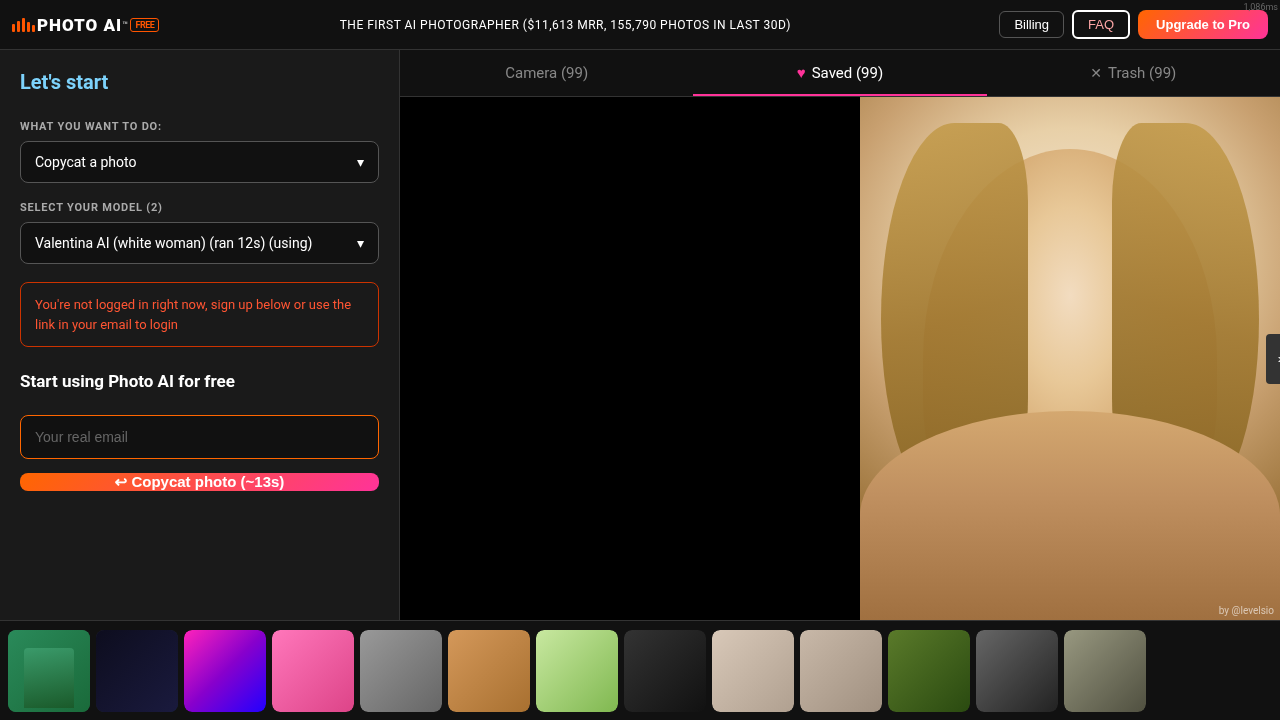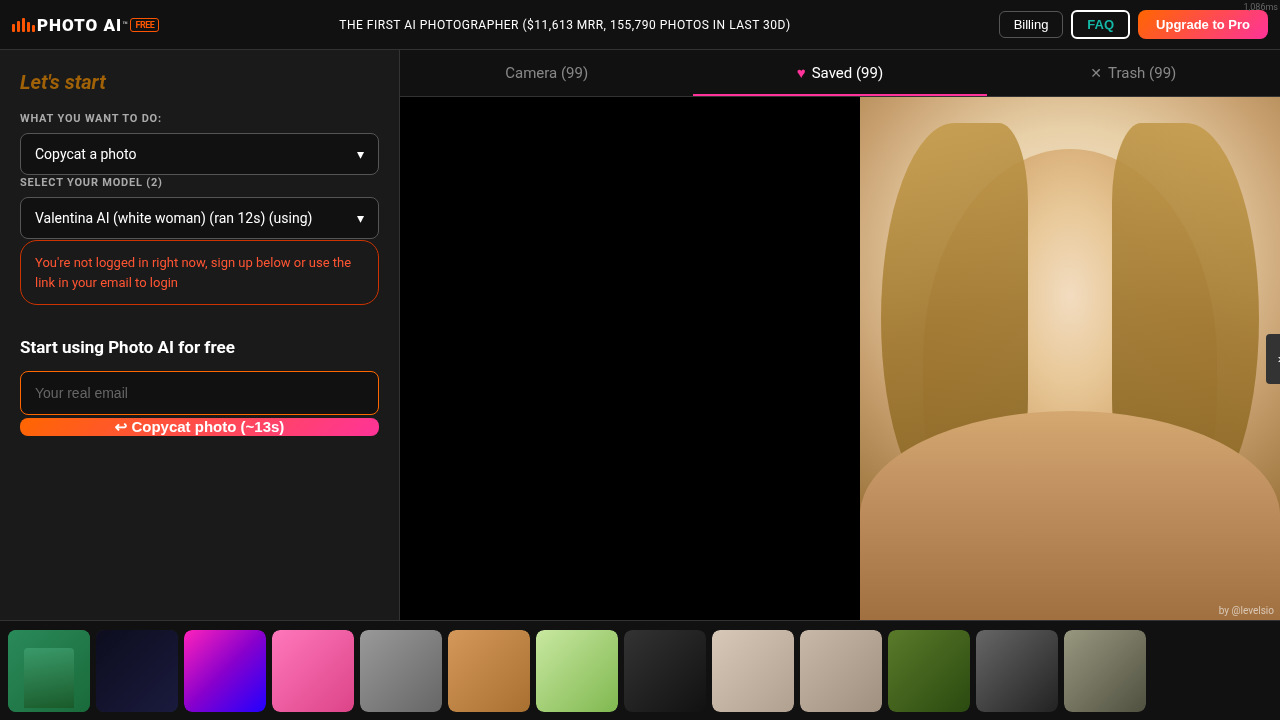--- a/index.html
+++ b/index.html
@@ -83,25 +83,25 @@
       color: #fff;
       padding: 5px 14px;
       border-radius: 6px;
       font-size: 13px;
       cursor: pointer;
       margin-left: 28px;
     }
     .btn-faq {
       background: transparent;
       border: 2px solid #fff;
-      color: #14b8a6;
+      color: #fca5a5;
       padding: 5px 14px;
       border-radius: 6px;
       font-size: 13px;
-      font-weight: 700;
+      font-weight: 400;
       cursor: pointer;
     }
     .btn-upgrade {
       background: linear-gradient(135deg, #ff6600, #ff3399);
       border: none;
       color: #fff;
       padding: 7px 18px;
       border-radius: 8px;
       font-size: 13px;
       font-weight: 700;
@@ -126,72 +126,71 @@
       width: 400px;
       background: #1a1a1a;
       border-right: 1px solid #333;
       padding: 20px 20px;
       flex-shrink: 0;
       overflow-y: auto;
     }
     .sidebar h2 {
       font-size: 20px;
       font-weight: 700;
-      color: #a16207;
-      margin-bottom: 18px;
-      font-style: italic;
+      color: #7dd3fc;
+      margin-bottom: 26px;
     }
     .field-label {
       font-size: 11px;
       font-weight: 700;
       color: #aaa;
       text-transform: uppercase;
       letter-spacing: 0.8px;
       margin-bottom: 8px;
     }
     .select-box-display {
       width: 100%;
       background: #111;
       border: 1.5px solid #555;
       color: #fff;
       padding: 12px 14px;
       border-radius: 8px;
       font-size: 14px;
       cursor: pointer;
-      margin-bottom: 1px;
+      margin-bottom: 18px;
       display: flex;
       align-items: center;
       justify-content: space-between;
     }
     .error-box {
       background: transparent;
       border: 1.5px solid #cc3300;
-      border-radius: 17px;
+      border-radius: 8px;
       padding: 12px 14px;
       color: #ff5533;
       font-size: 13px;
       line-height: 1.5;
-      margin-bottom: 32px;
+      margin-bottom: 24px;
     }
     .section-title {
       font-size: 17px;
       font-weight: 700;
       color: #fff;
-      margin-bottom: 14px;
+      margin-bottom: 24px;
     }
     .email-input {
       width: 100%;
       background: #111;
       border: 1.5px solid #ff6600;
       color: #fff;
       padding: 13px 14px;
       border-radius: 8px;
       font-size: 14px;
       outline: none;
-      margin-bottom: 3px;
+      margin-bottom: 14px;
     }
     .email-input::placeholder { color: #666; }
     .btn-copycat {
       width: 100%;
       background: linear-gradient(135deg, #ff6600, #ff3399);
       border: none;
       color: #fff;
       padding: 0;
       border-radius: 8px;
       font-size: 15px;

